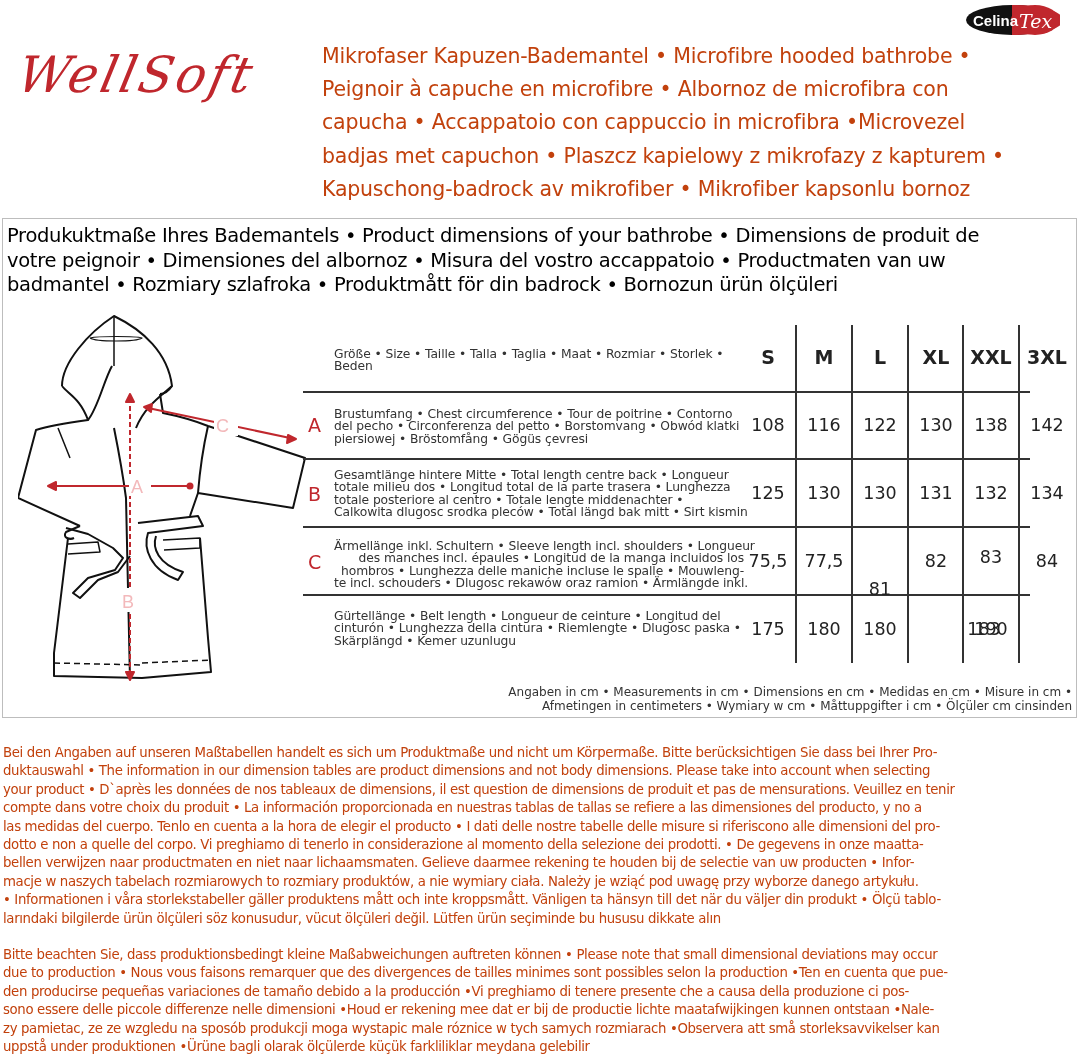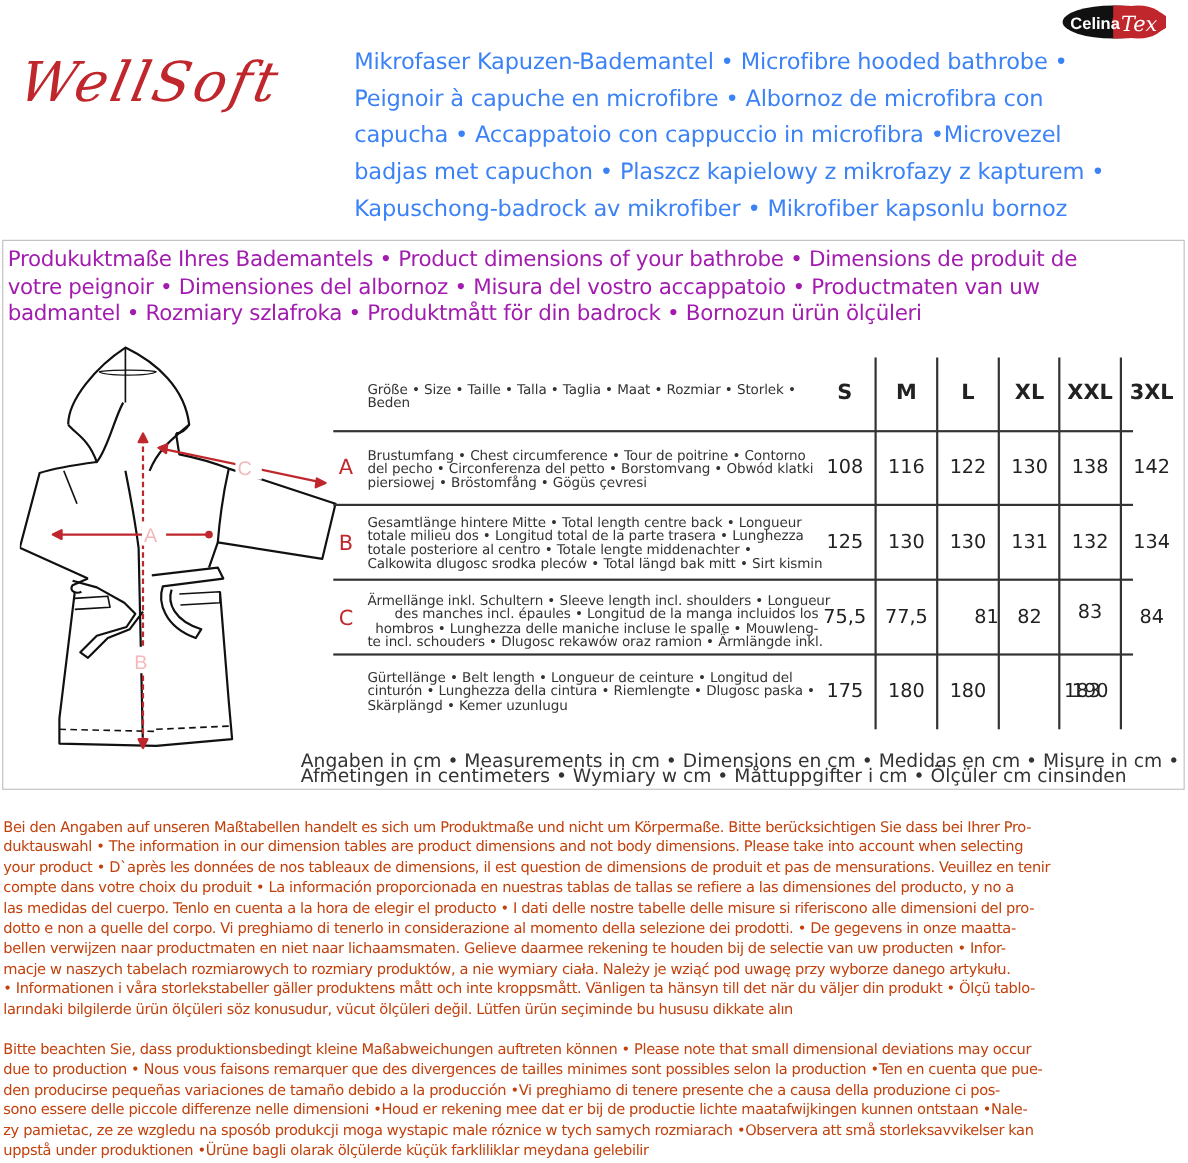--- a/index.html
+++ b/index.html
@@ -1,33 +1,33 @@
 <!DOCTYPE html>
 <html><head>
 <meta charset="utf-8">
 <style>
   html, body { margin: 0; padding: 0; background: #ffffff; }
   body { width: 1080px; height: 1057px; position: relative; overflow: hidden; font-family: "DejaVu Sans", sans-serif; color: #222; }
   .abs { position: absolute; }
   .logo { left: 22px; top: 40px; width: 290px; height: 72px; }
   .celina { left: 965px; top: 3px; width: 95px; height: 34px; text-align: right; }
-  .title-block { left: 322px; top: 40px; width: 750px; font-size: 20.5px; line-height: 33.2px; color: #3b82f6; letter-spacing: -0.2px; }
+  .title-block { left: 322px; top: 40px; width: 750px; font-size: 20.5px; line-height: 33.2px; color: #c2410c; letter-spacing: -0.2px; }
   .title-block div { white-space: nowrap; }
   .box { left: 2px; top: 218px; width: 1075px; height: 500px; border: 1px solid #bdbdbd; box-sizing: border-box; }
-  .box-title { left: 7px; top: 224px; width: 1070px; font-size: 19.5px; line-height: 24.5px; color: #a21caf; letter-spacing: -0.3px; }
+  .box-title { left: 7px; top: 224px; width: 1070px; font-size: 19.5px; line-height: 24.5px; color: #000000; letter-spacing: -0.3px; }
   .box-title div { white-space: nowrap; }
   .robe { left: 18px; top: 308px; width: 290px; height: 375px; }
   .hline { position: absolute; height: 2px; background: #333; left: 303px; width: 727px; }
   .vline { position: absolute; width: 2px; background: #333; top: 325px; height: 338px; }
   .label-col { position: absolute; left: 334px; font-size: 12.3px; line-height: 12.4px; color: #333; width: 410px; letter-spacing: -0.1px; }
   .label-col div { white-space: nowrap; }
   .letter { position: absolute; left: 308px; font-size: 19px; color: #c0272d; }
   .cell { position: absolute; width: 56px; text-align: center; font-size: 17.5px; color: #222; }
   .hdr { font-weight: bold; font-size: 19px; }
-  .units { position: absolute; right: 8px; top: 686px; font-size: 17px; line-height: 13.8px; color: #333; }
+  .units { position: absolute; right: 8px; top: 686px; font-size: 12px; line-height: 13.8px; color: #333; text-align: right; }
   .units div { white-space: nowrap; }
   .para { position: absolute; left: 3px; width: 1068px; font-size: 13.3px; line-height: 18.4px; color: #c2410c; letter-spacing: -0.35px; }
   .para div { white-space: nowrap; }
 </style>
 </head>
 <body>
 
 <div class="abs logo">
   <svg width="290" height="72" viewBox="0 0 290 72">
     <text x="4" y="52" font-family="DejaVu Serif, serif" font-style="italic" font-size="50" fill="#c0272d" letter-spacing="3" transform="skewX(-12)">WellSoft</text>
@@ -161,21 +161,21 @@
 
   <div class="letter" style="top:551px;">C</div>
   <div class="label-col" style="top:540px;text-align:right;">
     <div>Ärmellänge inkl. Schultern • Sleeve length incl. shoulders • Longueur</div>
     <div>des manches incl. épaules • Longitud de la manga incluidos los</div>
     <div>hombros • Lunghezza delle maniche incluse le spalle • Mouwleng-</div>
     <div>te incl. schouders • Dlugosc rekawów oraz ramion • Ärmlängde inkl.</div>
   </div>
   <div class="cell" style="left:740px; top:551px;">75,5</div>
   <div class="cell" style="left:796px; top:551px;">77,5</div>
-  <div class="cell" style="left:852px; top:551px;text-align:right;">81</div>
+  <div class="cell" style="left:852px; top:579px;">81</div>
   <div class="cell" style="left:908px; top:551px;">82</div>
   <div class="cell" style="left:963px; top:547px;">83</div>
   <div class="cell" style="left:1019px; top:551px;">84</div>
 
   <div class="label-col" style="top:610px;">
     <div>Gürtellänge • Belt length • Longueur de ceinture • Longitud del</div>
     <div>cinturón • Lunghezza della cintura • Riemlengte • Dlugosc paska •</div>
     <div>Skärplängd • Kemer uzunlugu</div>
   </div>
   <div class="cell" style="left:740px; top:619px;">175</div>

